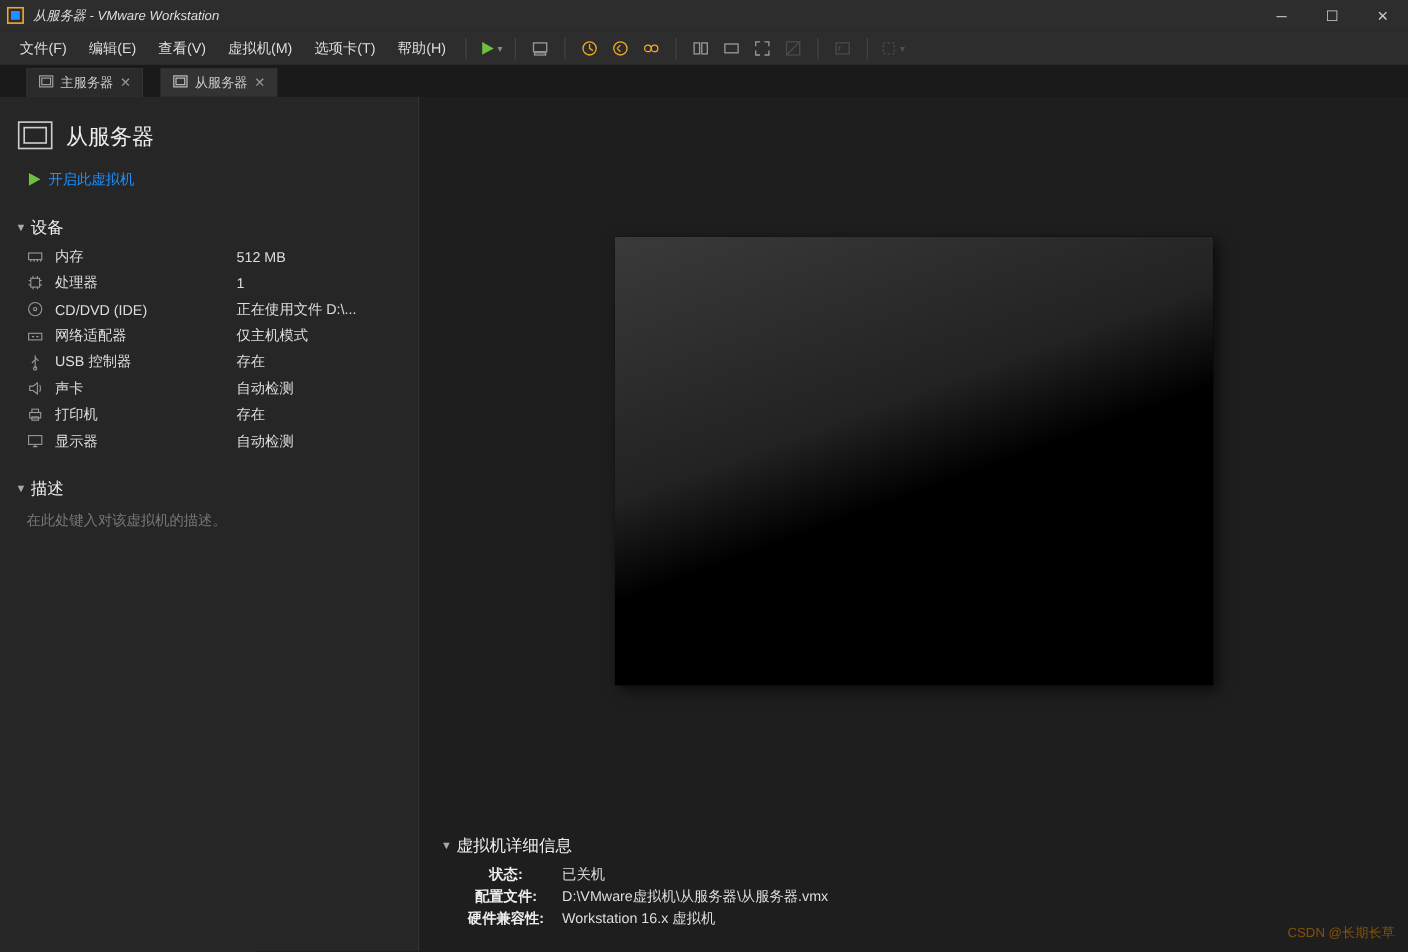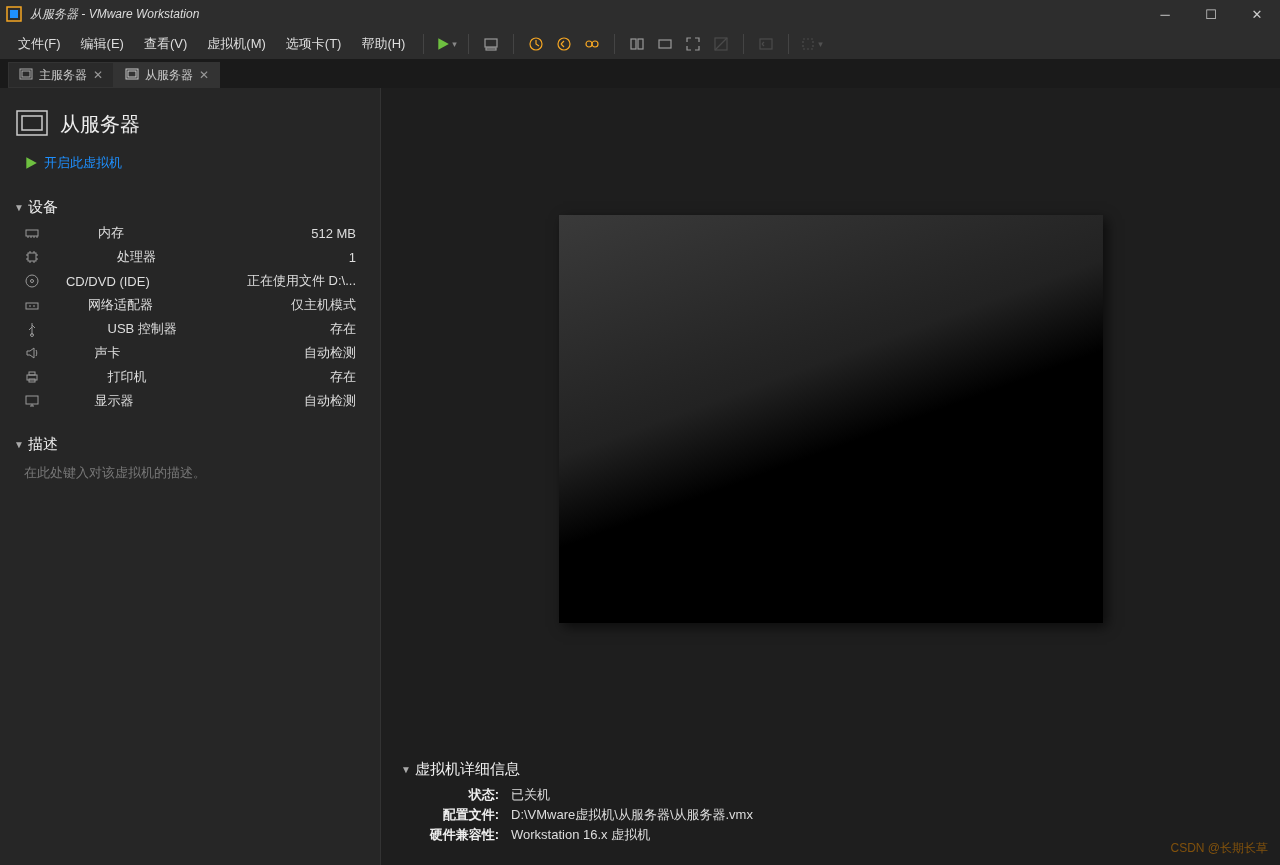--- a/index.html
+++ b/index.html
@@ -12,53 +12,53 @@
 .win-btn { width: 46px; display: flex; align-items: center; justify-content: center; color: #ccc; font-size: 13px; }
 
 .menubar { height: 32px; background: #2d2d2d; display: flex; align-items: center; padding: 0 8px; border-bottom: 1px solid #1a1a1a; }
 .menu-item { padding: 4px 10px; color: #ddd; font-size: 13px; cursor: pointer; }
 .tb-sep { width: 1px; height: 20px; background: #444; margin: 0 8px; }
 .tb-btn { width: 28px; height: 28px; display: flex; align-items: center; justify-content: center; cursor: pointer; color: #999; }
 .play-btn svg { fill: #6ec040; }
 .dropdown-chev { font-size: 9px; color: #888; margin-left: 2px; }
 
 .tabbar { height: 28px; background: #1a1a1a; display: flex; align-items: flex-end; padding-left: 8px; }
-.tab { height: 26px; padding: 0 10px; display: flex; align-items: center; background: #2a2a2a; border: 1px solid #333; color: #ccc; font-size: 12px; cursor: pointer; gap: 6px; }
+.tab { height: 26px; padding: 0 10px; display: flex; align-items: center; background: #2a2a2a; border: 1px solid #333; color: #ccc; font-size: 12px; cursor: pointer; gap: 6px; margin-left: 16px; }
 .tab.active { background: #333; border-bottom: 1px solid #333; }
 .tab-close { color: #999; font-size: 12px; }
 .tab-icon { width: 14px; height: 14px; }
 
 .content { display: flex; height: calc(100% - 88px); }
 .sidebar { width: 380px; background: #262626; overflow-y: auto; padding: 10px 0; }
 .header-row { display: flex; align-items: center; padding: 8px 14px; gap: 10px; }
 .header-row .big-icon { width: 36px; height: 36px; }
 .page-title { color: #eee; font-size: 20px; font-weight: normal; }
 
 .action-link { display: flex; align-items: center; gap: 6px; padding: 4px 24px; color: #1e90ff; font-size: 13px; cursor: pointer; }
 .action-link svg { width: 14px; height: 14px; }
 
 .section { margin-top: 18px; }
 .section-title { display: flex; align-items: center; padding: 4px 14px; color: #eee; font-size: 15px; gap: 4px; }
 .section-title .tri { font-size: 10px; color: #aaa; }
-.device-row { display: flex; align-items: center; padding: 3px 24px; gap: 10px; cursor: pointer; justify-content: space-between; }
+.device-row { display: flex; align-items: center; padding: 3px 24px; gap: 10px; cursor: pointer; }
 .dev-icon { width: 16px; height: 16px; color: #888; flex-shrink: 0; }
 .dev-name { width: 155px; color: #ddd; }
 .dev-val { color: #ddd; }
 .desc-placeholder { padding: 6px 24px; color: #777; font-size: 13px; }
 
 .main { flex: 1; background: #1e1e1e; display: flex; flex-direction: column; border-left: 1px solid #333; }
 .preview-area { flex: 1; display: flex; align-items: center; justify-content: center; }
 .preview { width: 544px; height: 408px; background: #000; box-shadow: 4px 4px 12px rgba(0,0,0,.6); position: relative; overflow: hidden; }
 .preview-grad { position: absolute; inset: 0; background: linear-gradient(160deg, #3a3a3a 0%, #222 40%, #000 55%, #000 100%); }
 
 .details { padding: 10px 20px 20px; }
 .details-title { display: flex; align-items: center; gap: 4px; color: #eee; font-size: 15px; padding-bottom: 6px; }
 .details-title .tri { font-size: 10px; color: #aaa; }
 .detail-row { display: flex; padding: 1px 0 1px 20px; font-size: 13px; }
-.detail-label { width: 90px; text-align: right; color: #eee; font-weight: bold; padding-right: 12px; }
+.detail-label { width: 90px; text-align: center; color: #eee; font-weight: bold; padding-right: 12px; }
 .detail-val { color: #ddd; }
 
 .watermark { position: absolute; right: 12px; bottom: 8px; color: #a16207; font-size: 12px; opacity: .75; }
 </style>
 </head>
 <body>
 
 <div class="titlebar">
   <span class="titlebar-icon">
     <svg viewBox="0 0 16 16">

